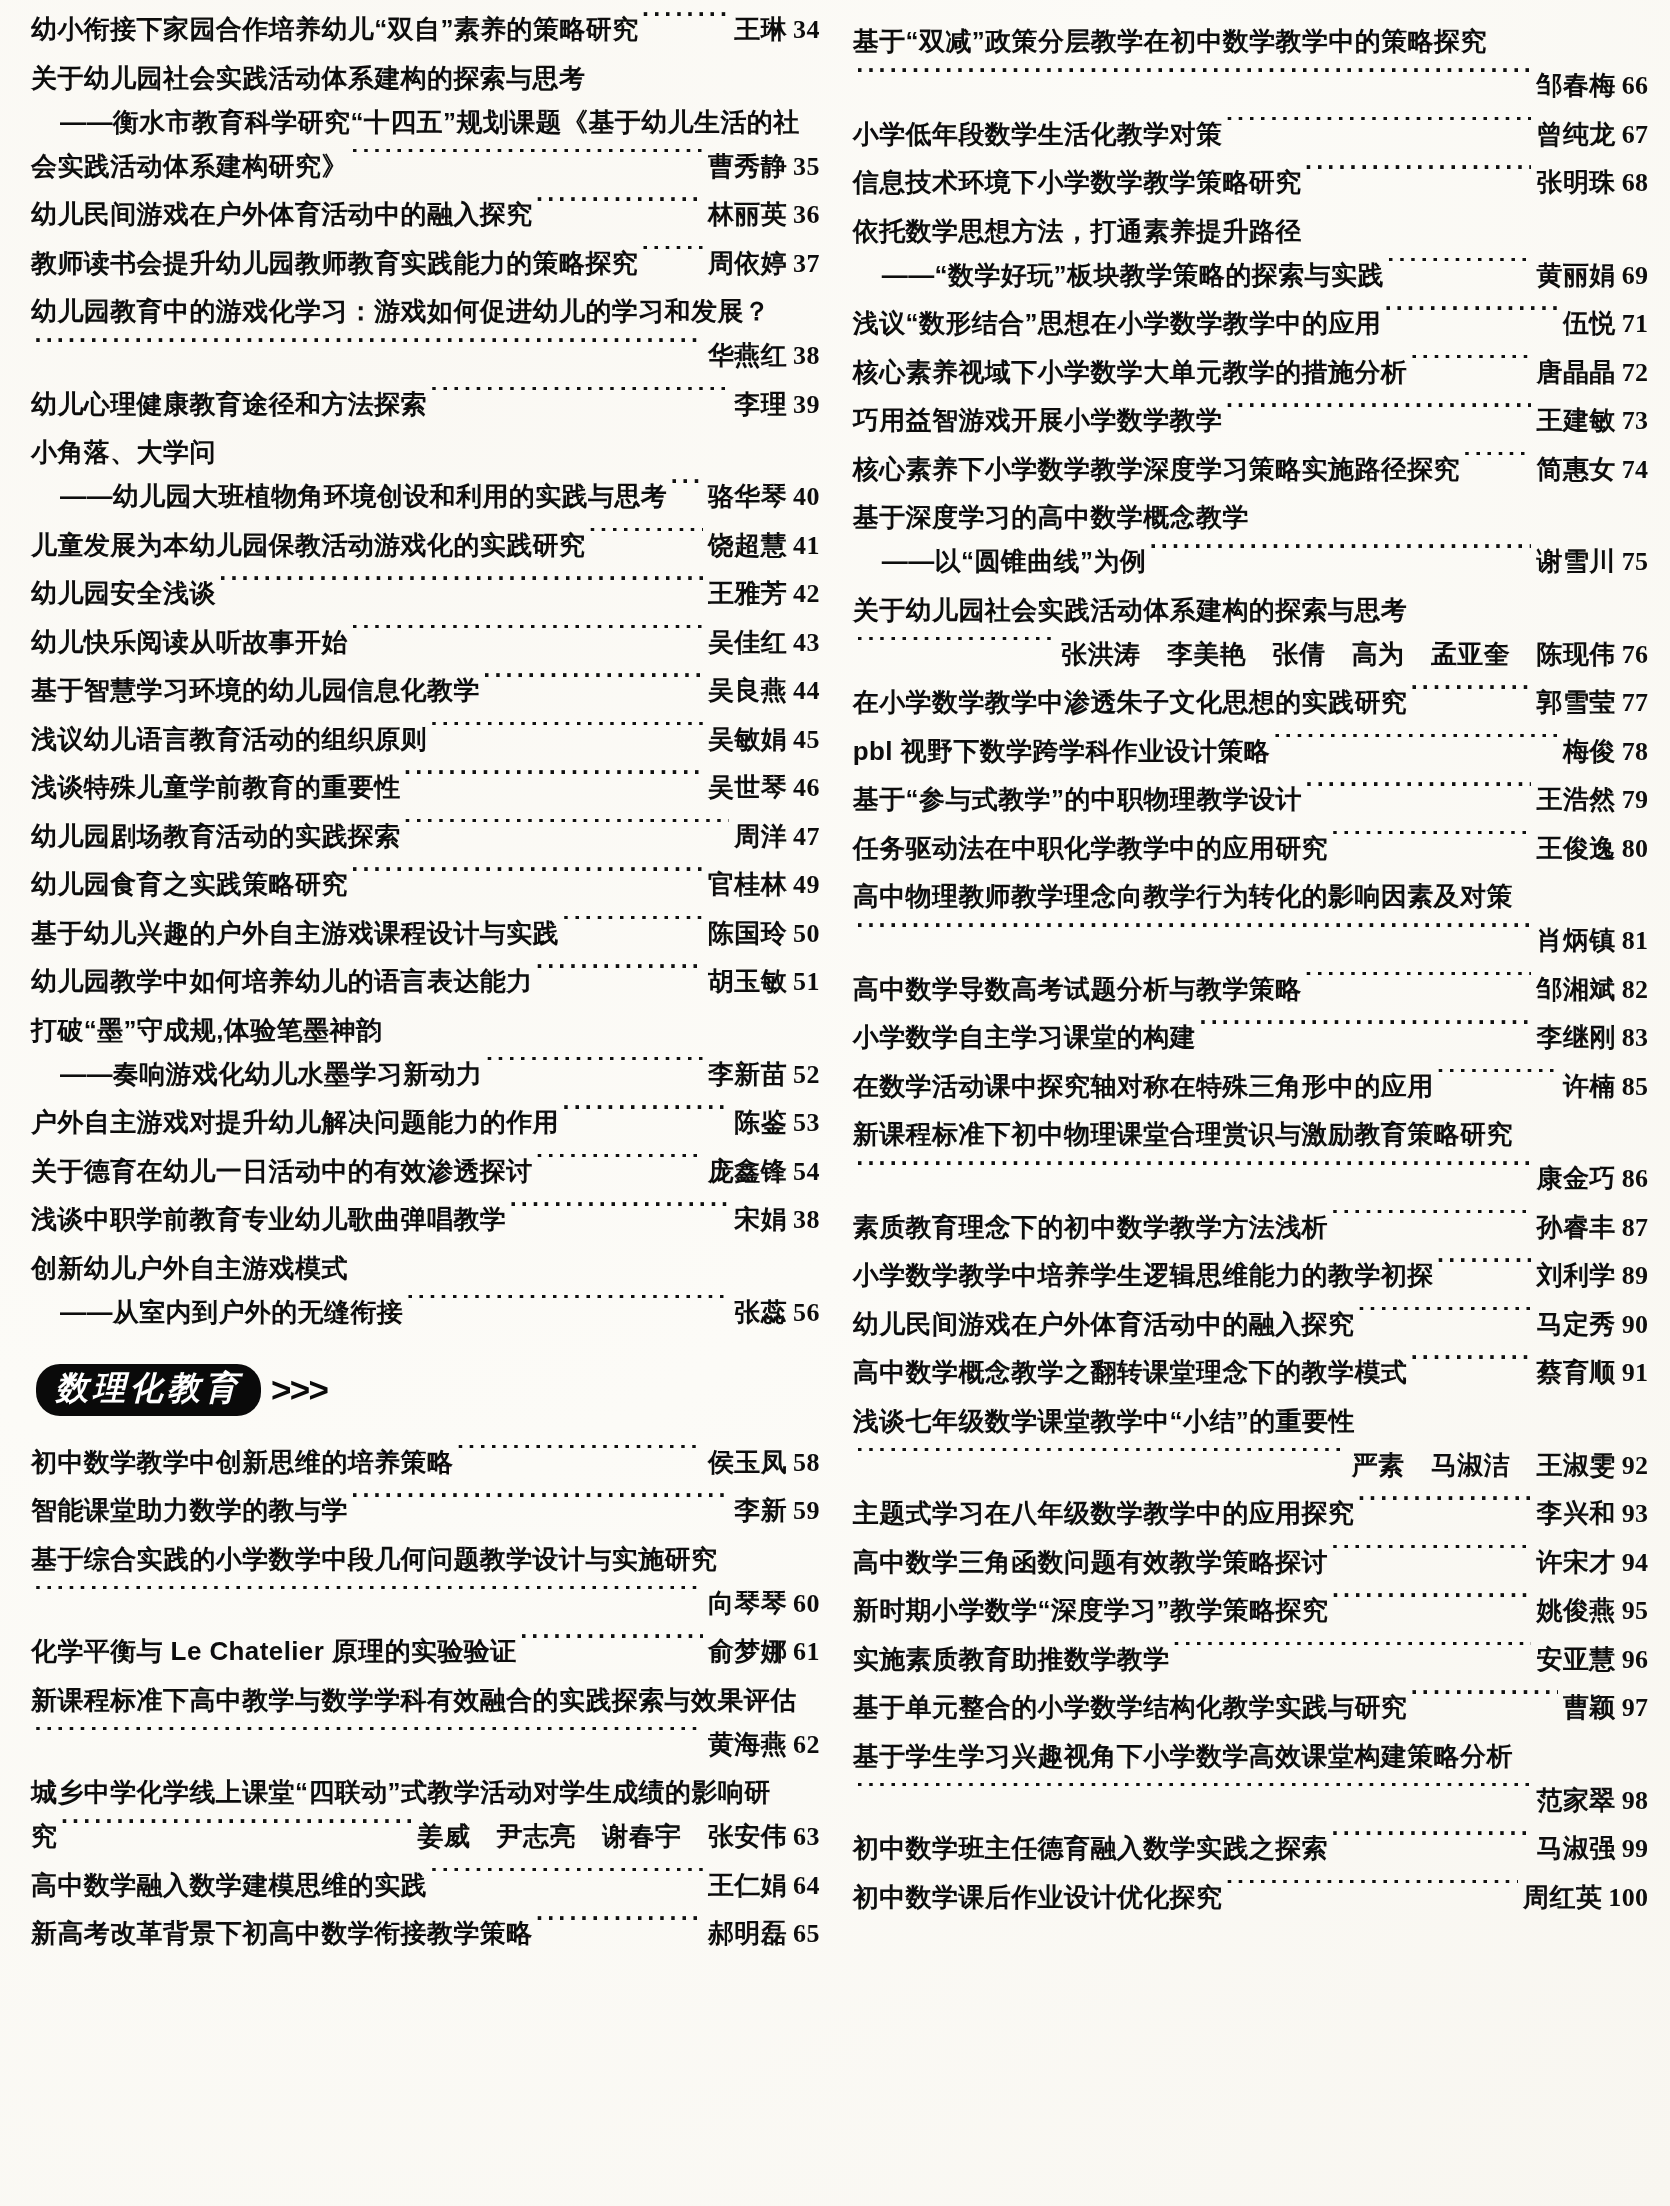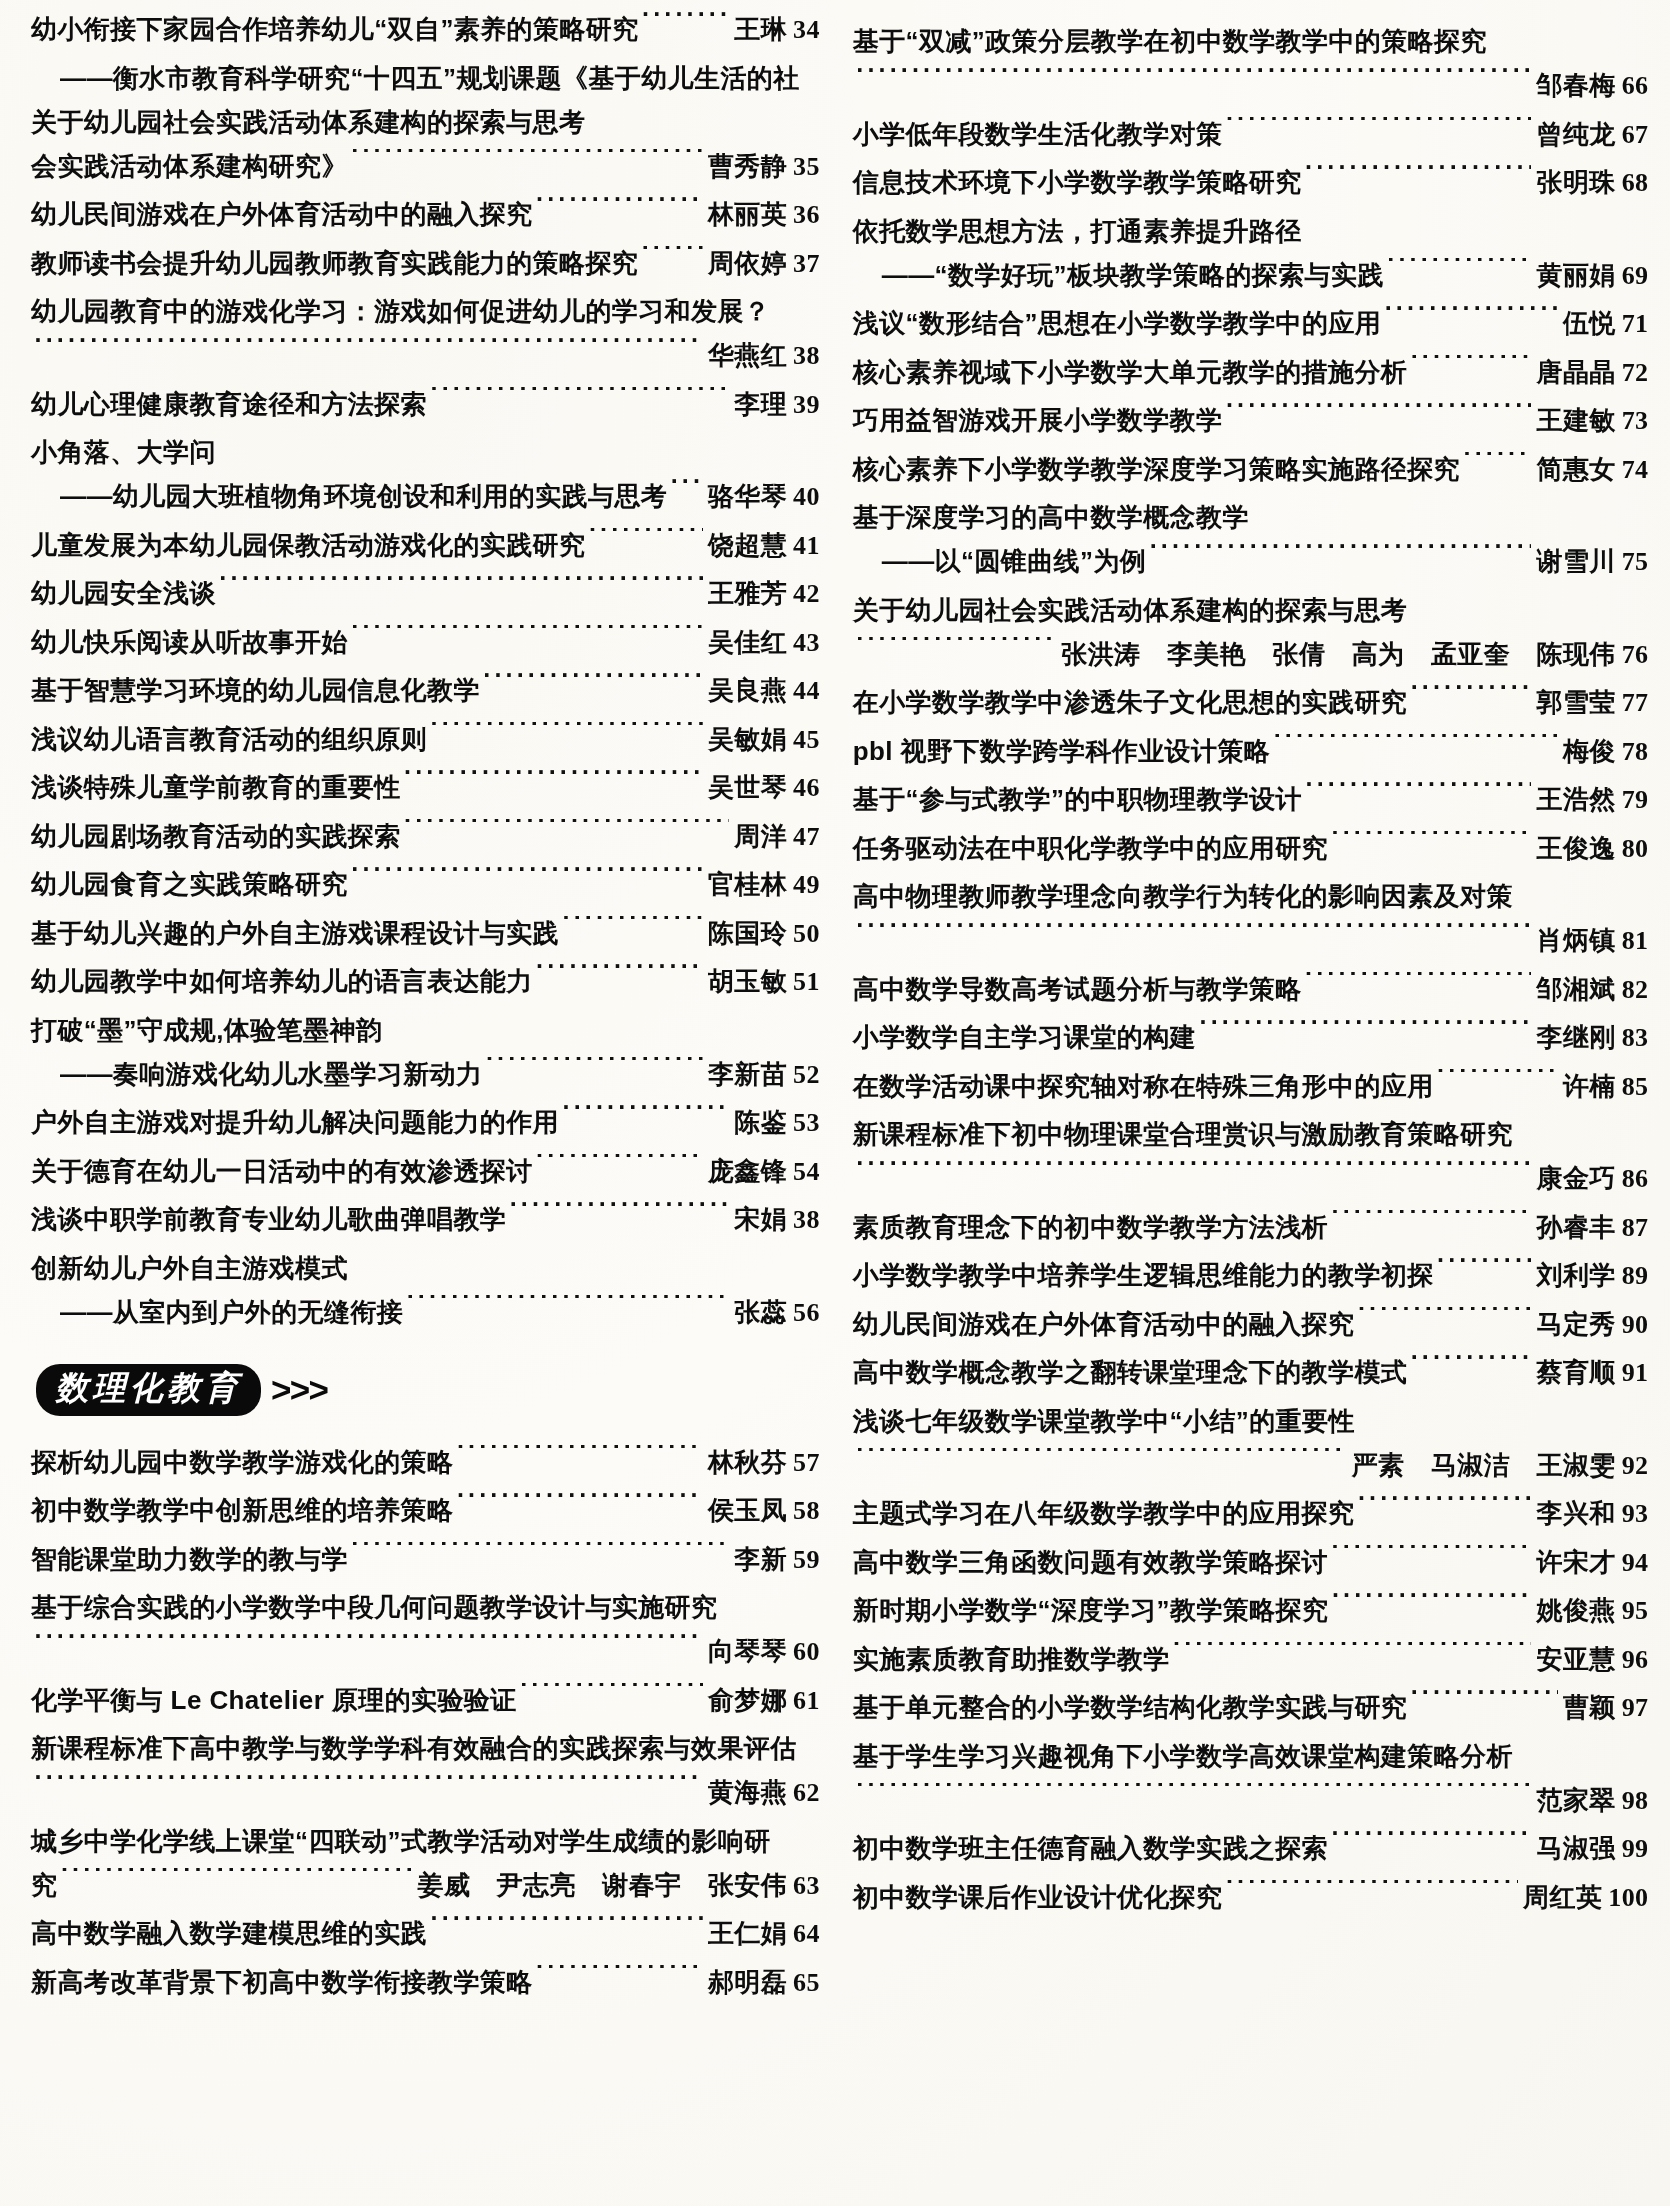--- a/index.html
+++ b/index.html
@@ -132,26 +132,26 @@
   <div class="col col-left">
     <div id="left-top">
         <div class="entry">
           <div class="line">
             <span class="title">幼小衔接下家园合作培养幼儿“双自”素养的策略研究</span>
             <span class="leader"></span>
             <span class="tail"><span class="authors">王琳</span><span class="page-no">34</span></span>
           </div>
         </div>
         <div class="entry">
+          <div class="line">
+            <span class="title">关于幼儿园社会实践活动体系建构的探索与思考</span>
+            <span class="leader none"></span>
+          </div>
           <div class="line indent">
             <span class="title">——衡水市教育科学研究“十四五”规划课题《基于幼儿生活的社</span>
-            <span class="leader none"></span>
-          </div>
-          <div class="line">
-            <span class="title">关于幼儿园社会实践活动体系建构的探索与思考</span>
             <span class="leader none"></span>
           </div>
           <div class="line">
             <span class="title">会实践活动体系建构研究》</span>
             <span class="leader"></span>
             <span class="tail"><span class="authors">曹秀静</span><span class="page-no">35</span></span>
           </div>
         </div>
         <div class="entry">
           <div class="line">
@@ -312,27 +312,20 @@
       </div>
 
     <div class="section-head">
       <div class="badge">数理化教育</div>
       <div class="chevrons">&gt;&gt;&gt;</div>
     </div>
 
     <div id="left-bottom">
         <div class="entry">
           <div class="line">
-            <span class="title">探析幼儿园中数学教学游戏化的策略</span>
-            <span class="leader"></span>
-            <span class="tail"><span class="authors">林秋芬</span><span class="page-no">57</span></span>
-          </div>
-        </div>
-        <div class="entry">
-          <div class="line">
             <span class="title">初中数学教学中创新思维的培养策略</span>
             <span class="leader"></span>
             <span class="tail"><span class="authors">侯玉凤</span><span class="page-no">58</span></span>
           </div>
         </div>
         <div class="entry">
           <div class="line">
             <span class="title">智能课堂助力数学的教与学</span>
             <span class="leader"></span>
             <span class="tail"><span class="authors">李新</span><span class="page-no">59</span></span>

